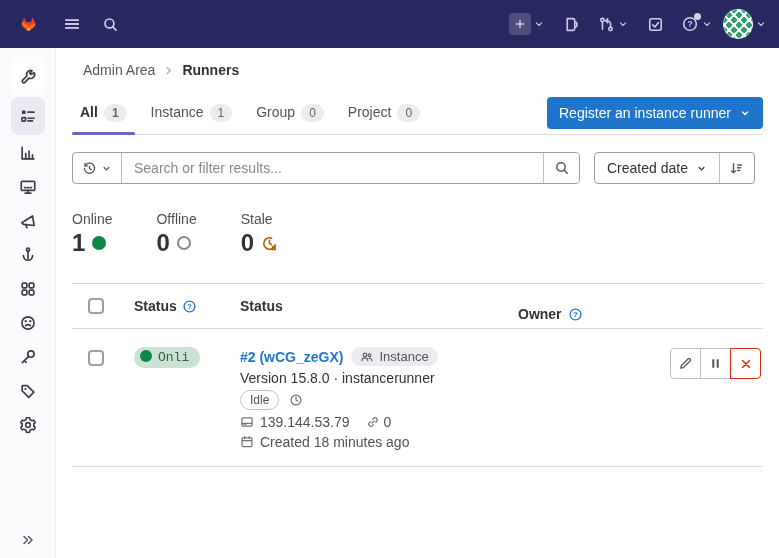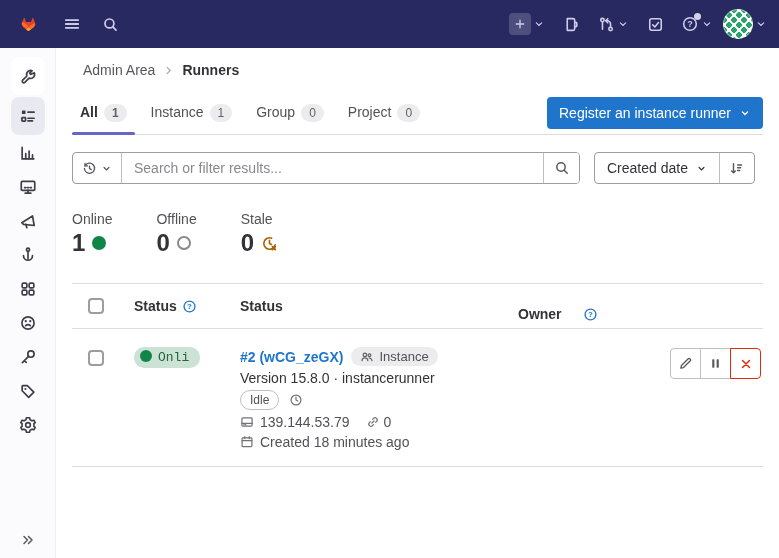--- a/index.html
+++ b/index.html
@@ -82,21 +82,21 @@
   .dot-offline{width:14px;height:14px;border-radius:50%;border:2px solid #89888d;background:#fff;}
 
   
   .runner-table{margin-top:26px;}
   .thead{display:flex;align-items:center;border-top:1px solid var(--border);border-bottom:1px solid var(--border);
     height:46px;font-weight:700;color:var(--text);}
   .trow{display:flex;align-items:flex-start;border-bottom:1px solid var(--border);padding:18px 0 16px;}
   .col-check{width:62px;display:flex;align-items:center;padding-left:16px;}
   .col-status{width:106px;display:flex;align-items:center;gap:5px;}
   .col-runner{flex:1;display:flex;align-items:center;}
-  .col-owner{width:140px;display:flex;align-items:center;gap:21px;margin-top:16px;}
+  .col-owner{width:140px;display:flex;align-items:center;gap:6px;margin-top:16px;}
   .col-actions{width:105px;display:flex;justify-content:flex-end;padding-right:2px;}
   .checkbox{appearance:none;width:16px;height:16px;border:2px solid #9d9ca3;border-radius:4px;
     background:#fff;cursor:pointer;}
 
   .status-badge{display:inline-flex;align-items:flex-start;gap:6px;background:#cbe2d4;color:var(--green-text);
     border-radius:10px;padding:3px 10px 3px 6px;font-size:13px;max-width:66px;font-family:Liberation Mono, monospace;}
   .status-badge .dot{width:12px;height:12px;border-radius:50%;background:var(--green);flex:none;}
   .status-badge .txt{overflow:hidden;white-space:nowrap;}
 
   .runner-cell{display:flex;flex-direction:column;gap:4px;font-size:14px;color:var(--text);}

